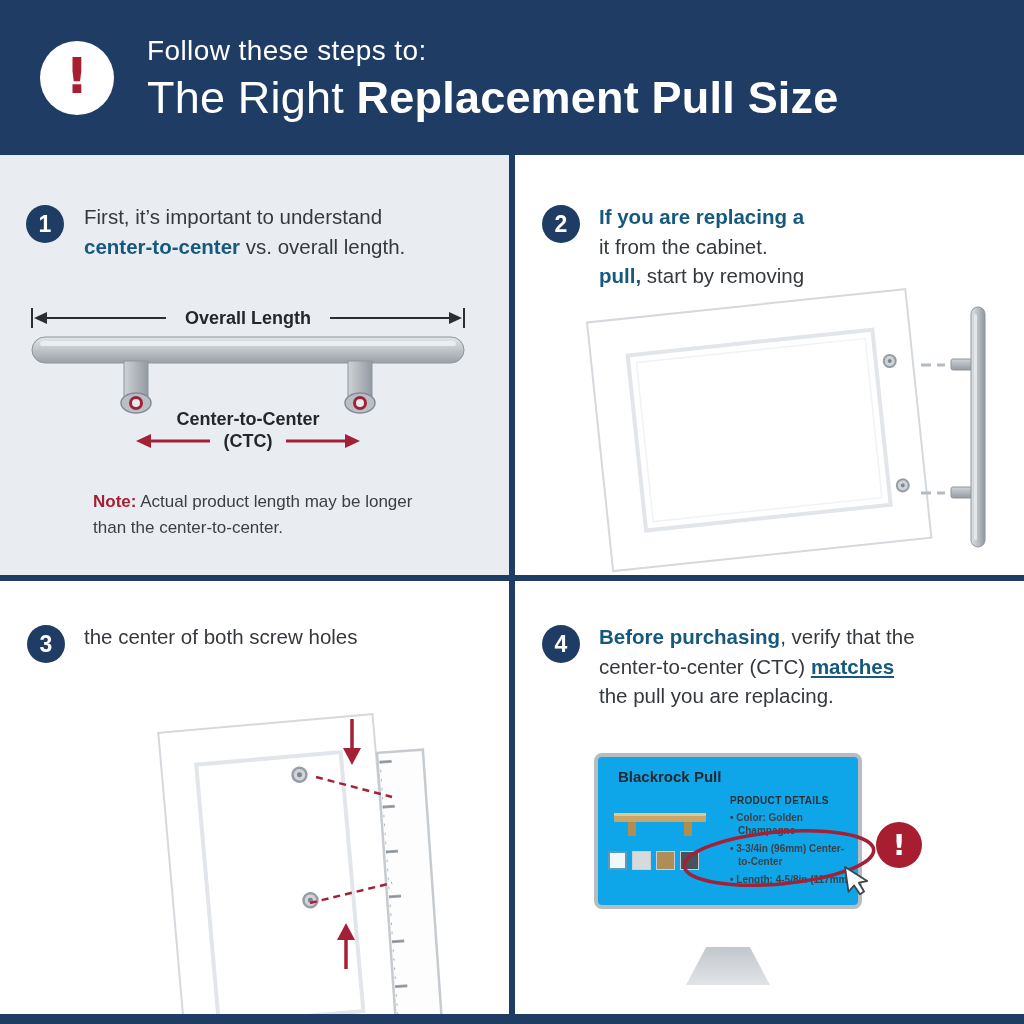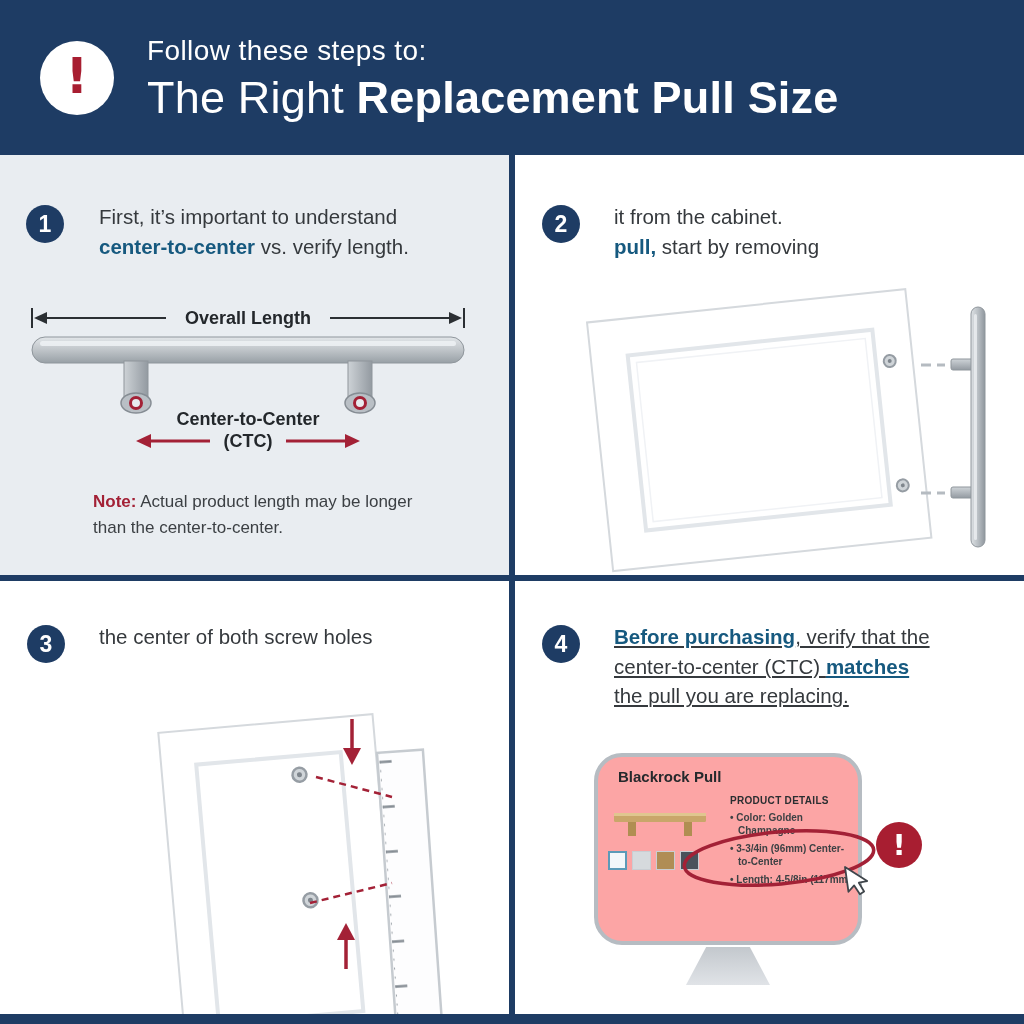--- a/index.html
+++ b/index.html
@@ -36,39 +36,39 @@
   }
   .q { position:relative; background:#ffffff; overflow:hidden; }
   .q1 { background:#e9edf1; }
   .bottom-bar { position:absolute; top:1014px; left:0; width:1024px; height:10px; background:#1e3c64; }
 
   .stepnum {
     position:absolute; width:38px; height:38px; border-radius:50%;
     background:#1e3c64; color:#ffffff; font-size:23px; font-weight:700;
     display:flex; align-items:center; justify-content:center;
   }
-  .step-text { position:absolute; font-size:20.5px; color:#35393d; line-height:1.45;margin-left:15px; }
+  .step-text { position:absolute; font-size:20.5px; color:#35393d; line-height:1.45; }
   .b-blue { color:#16597f; font-weight:700; }
   .b-link { color:#16597f; font-weight:700; text-decoration:underline; }
   .it { font-style:italic; }
 
   
   .note {
     position:absolute; left:93px; top:334px; width:330px;
     font-size:17px; color:#3c4044; line-height:1.5;
   }
   .note .note-label { color:#a32136; font-weight:700; }
 
   .diagram-svg { position:absolute; left:16px; top:142px; }
   .illus-svg  { position:absolute; }
 
   
   .monitor {
-    position:absolute; left:79px; top:172px; width:268px; height:192px;
-    background:#fca5a5; border:4px solid #b6bcc2; border-radius:28px;
+    position:absolute; left:79px; top:172px; width:268px; height:156px;
+    background:#0ea5e9; border:4px solid #b6bcc2; border-radius:8px;
   }
   .monitor-stand {
     position:absolute; left:171px; top:366px; width:84px; height:38px;
     background:linear-gradient(#c3c8cd,#e0e3e7);
     clip-path:polygon(24% 0, 76% 0, 100% 100%, 0% 100%);
   }
   .product-title { position:absolute; left:20px; top:11px; font-size:15px; font-weight:700; color:#26292c; }
   .details-col { position:absolute; left:132px; top:38px; width:122px; }
   .details-heading { font-size:10px; font-weight:700; color:#2b2e31; letter-spacing:.3px; margin-bottom:5px; }
   .bullet {
@@ -104,21 +104,21 @@
       <div class="header-title"><span class="t-normal">The Right </span><span class="t-bold">Replacement Pull Size</span></div>
     </div>
   </div>
 
   <div class="grid">
 
     <section class="q q1">
       <div class="stepnum" style="left:26px; top:50px;">1</div>
       <div class="step-text" style="left:84px; top:47px; width:400px;">
         <div><span>First, it’s important to understand</span></div>
-        <div><span class="b-blue">center-to-center</span><span> vs. verify length.</span></div>
+        <div><span class="b-blue">center-to-center</span><span> vs. overall length.</span></div>
       </div>
 
       <svg class="diagram-svg" width="466" height="178" viewBox="0 0 466 178">
         <defs>
           <linearGradient id="barGrad" x1="0" y1="0" x2="0" y2="1">
             <stop offset="0" stop-color="#e2e6e9"></stop>
               <stop offset="0.45" stop-color="#c3c8cc"></stop>
               <stop offset="1" stop-color="#98a0a6"></stop>
           </linearGradient>
           <linearGradient id="postGrad" x1="0" y1="0" x2="1" y2="0">
@@ -159,20 +159,21 @@
       </svg>
 
       <div class="note">
         <span class="note-label">Note:</span><span> Actual product length may be longer than the center-to-center.</span>
       </div>
     </section>
 
     <section class="q">
       <div class="stepnum" style="left:27px; top:50px;">2</div>
       <div class="step-text" style="left:84px; top:47px; width:390px;">
+        <div><span class="b-blue">If you are replacing a</span></div>
         <div><span>it from the cabinet.</span></div>
         <div><span class="b-blue">pull,</span><span> start by removing</span></div>
       </div>
 
       <svg class="illus-svg" style="left:58px; top:112px;" width="436" height="306" viewBox="0 0 436 306">
         <defs>
           <linearGradient id="pullVGrad" x1="0" y1="0" x2="1" y2="0">
             <stop offset="0" stop-color="#dde1e4"></stop>
               <stop offset="0.5" stop-color="#b9bfc4"></stop>
               <stop offset="1" stop-color="#8f969d"></stop>
@@ -240,21 +241,21 @@
           <line x1="252" y1="8" x2="252" y2="38" stroke="#a32136" stroke-width="3.5"></line>
           <polygon points="252,54 243,37 261,37" fill="#a32136"></polygon>
           <line x1="246" y1="258" x2="246" y2="228" stroke="#a32136" stroke-width="3.5"></line>
           <polygon points="246,212 237,229 255,229" fill="#a32136"></polygon>
         </g>
       </svg>
     </section>
 
     <section class="q">
       <div class="stepnum" style="left:27px; top:44px;">4</div>
-      <div class="step-text" style="left:84px; top:41px; width:400px;text-decoration:underline;">
+      <div class="step-text" style="left:84px; top:41px; width:400px;">
         <div><span class="b-blue">Before purchasing</span><span>, verify that the</span></div>
         <div><span>center-to-center (CTC) </span><span class="b-link">matches</span></div>
         <div><span>the pull you are replacing.</span></div>
       </div>
 
       <div class="monitor">
         <div class="product-title">Blackrock Pull</div>
 
         <svg class="gold-pull-svg" width="106" height="40" viewBox="0 0 106 40">
           <rect x="6" y="12" width="92" height="9" rx="1.5" fill="#c9a66a"></rect>

